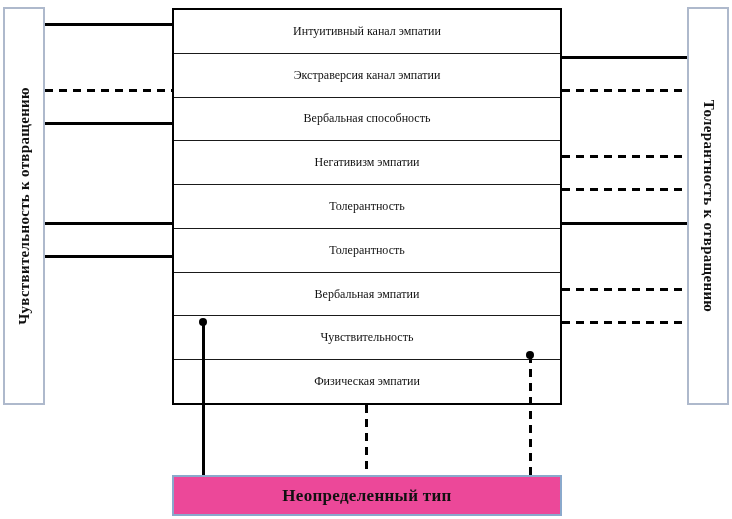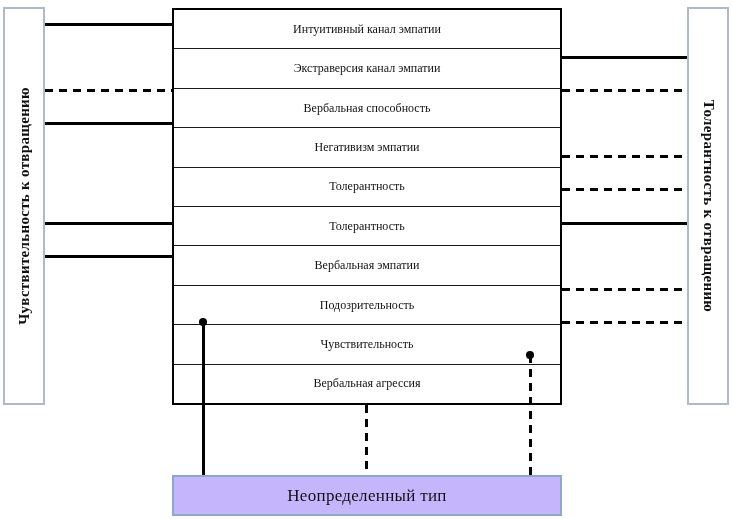--- a/index.html
+++ b/index.html
@@ -25,23 +25,23 @@
     display:flex;flex-direction:column;
   }
   .trait-row{
     flex:1;display:flex;align-items:center;justify-content:center;
     font-size:12px;border-top:1px solid #1a1a1a;box-sizing:border-box;
   }
   .trait-row:first-child{border-top:none;}
   
   .bottom-box{
     position:absolute;left:172px;top:475px;width:390px;height:41px;
-    border:2px solid #8aa9cc;box-sizing:border-box;background:#c4b5fd;
+    border:2px solid #8aa9cc;box-sizing:border-box;background:#ec4899;
     display:flex;align-items:center;justify-content:center;
-    font-weight:normal;font-size:17px;letter-spacing:.3px;
+    font-weight:bold;font-size:17px;letter-spacing:.3px;
   }
   
   .hline,.vline,.dot{position:absolute;}
   .hline.solid{height:3px;background:#000;}
   .hline.dashed{height:3px;background:repeating-linear-gradient(90deg,#000 0 8px,transparent 8px 14px);}
   .vline.solid{width:3px;background:#000;}
   .vline.dashed{width:3px;background:repeating-linear-gradient(180deg,#000 0 8px,transparent 8px 14px);}
   .dot{width:8px;height:8px;border-radius:50%;background:#000;}
 </style>
 </head>
@@ -58,23 +58,22 @@
   </div>
 
   <div class="traits-table" id="traits-table">
       <div class="trait-row">Интуитивный канал эмпатии</div>
       <div class="trait-row">Экстраверсия канал эмпатии</div>
       <div class="trait-row">Вербальная способность</div>
       <div class="trait-row">Негативизм эмпатии</div>
       <div class="trait-row">Толерантность</div>
       <div class="trait-row">Толерантность</div>
       <div class="trait-row">Вербальная эмпатии</div>
-      <div class="trait-row">Подозрительность</div>
       <div class="trait-row">Чувствительность</div>
-      <div class="trait-row">Вербальная агрессия</div>
+      <div class="trait-row">Физическая эмпатии</div>
     </div>
 
   <div class="bottom-box">
     <span>Неопределенный тип</span>
   </div>
 
   <div id="connector-layer">
       <div class="hline solid" style="left: 45px; width: 127px; top: 23.0417px;"></div>
       <div class="hline dashed" style="left: 45px; width: 127px; top: 89.2083px;"></div>
       <div class="hline solid" style="left: 45px; width: 127px; top: 122.292px;"></div>

